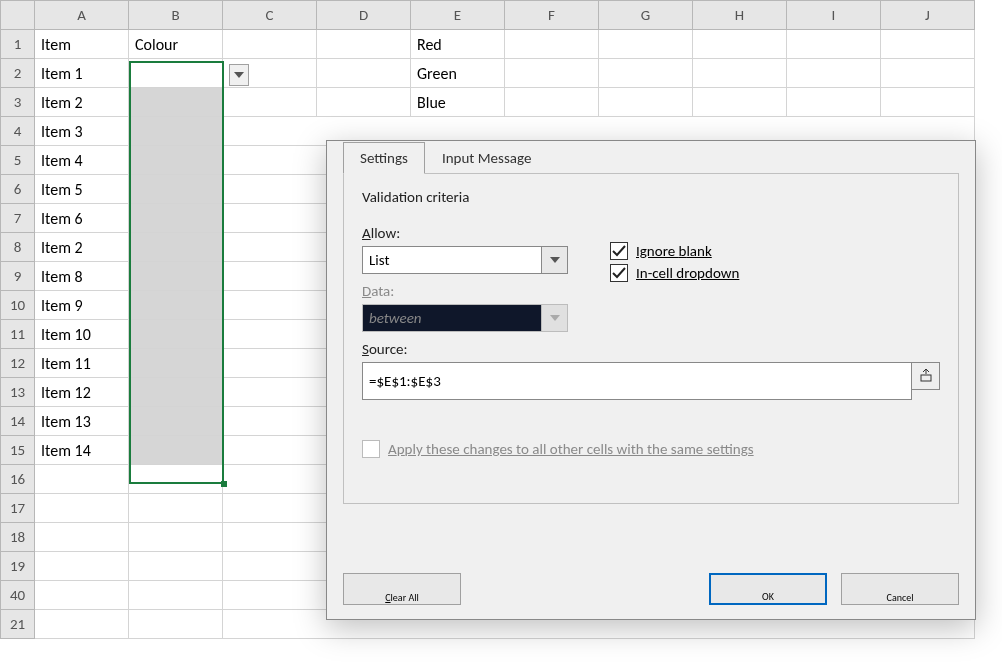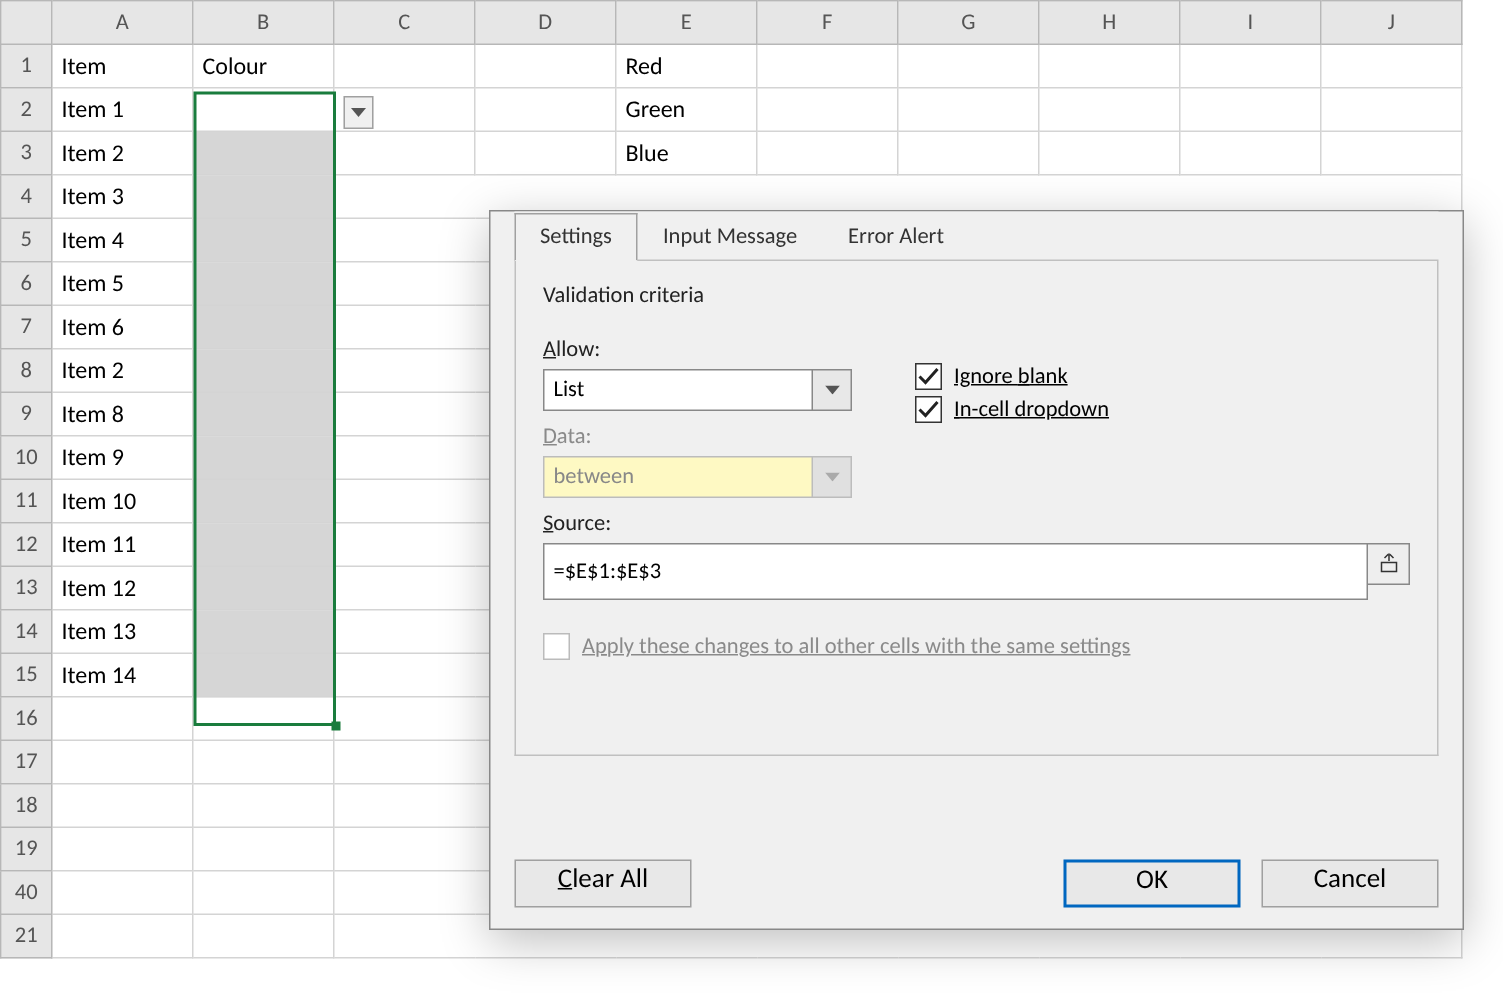--- a/index.html
+++ b/index.html
@@ -48,39 +48,39 @@
   .section-title { font-size: 15px; margin-bottom: 10px; color:#222; }
   .field-label { font-size: 15px; margin: 8px 0 4px 0; color:#222; }
   .field-label.disabled { color:#8a8a8a; }
 
   .row2col { display:flex; gap: 28px; align-items:flex-start; }
   .leftcol { width: 220px; }
   .rightcol { padding-top: 22px; }
 
   .combo { display:flex; }
   .combo input { width: 180px; height: 28px; border:1px solid #888; background:#fff; padding: 2px 6px; font-size:15px; }
-  .combo input:disabled { background:#fef9c3; color:#888; border-color:#bcbcbc; }
+  .combo input:disabled { background:#0f172a; color:#888; border-color:#bcbcbc;font-style:italic; }
   .combo .dd { width: 26px; height: 28px; border:1px solid #888; border-left:none; background:#e8e8e8; display:flex; align-items:center; justify-content:center; }
   .combo .dd.disabled { background:#e0e0e0; border-color:#bcbcbc; }
 
   .chk { display:flex; align-items:center; gap:8px; font-size:15px; margin: 4px 0; text-decoration: underline; }
   .chk .box { width:18px; height:18px; border:1px solid #333; display:flex; align-items:center; justify-content:center; background:#fff; }
   .chk .box.checked svg { width:14px; height:12px; }
   .chk.disabled { color:#8a8a8a; }
   .chk.disabled .box { border-color:#bbb; }
 
   .source-row { display:flex; margin-top:4px; }
   .source-row input { flex:1; height:28px; border:1px solid #888; background:#fff; padding:18px 6px; font-size:15px; }
   .source-row .rangebtn { width:28px; height:28px; border:1px solid #888; border-left:none; background:#eee; display:flex; align-items:center; justify-content:center; }
 
-  .apply-row { display:flex; align-items:center; gap:10px; margin-top: 18px; font-size:15px; }
+  .apply-row { display:flex; align-items:center; gap:10px; margin-top: 36px; font-size:15px; }
 
   .dlg-buttons { position:absolute; left:16px; right:16px; bottom:14px; display:flex; }
   .dlg-buttons .spacer { flex:1; }
-  .btn { width: 118px; height: 32px; border:1px solid #a0a0a0; background:#e8e8e8; font-size:18px; display:flex; align-items:flex-start; justify-content:center; }
+  .btn { width: 118px; height: 32px; border:1px solid #a0a0a0; background:#e8e8e8; font-size:10px; display:flex; align-items:flex-end; justify-content:center; }
   .btn.primary { border:2px solid #0067c0; background:#e8e8e8; }
   .btn + .btn { margin-left: 14px; }
 
   .underline-accesskey { text-decoration: underline; text-decoration-thickness: 1px; }
 </style>
 </head>
 <body>
 
 <div class="sheet">
   <table>
@@ -258,21 +258,20 @@
       <path d="M0 0 L5 6 L10 0 Z" fill="#555"></path>
     </svg>
 </div>
 
 <div class="dialog">
 
   <div class="dlg-body">
     <div class="tabs">
       <div class="tab active">Settings</div>
       <div class="tab">Input Message</div>
-      <div class="tab">Error Alert</div>
     </div>
     <div class="tabcontent">
       <div class="section-title">Validation criteria</div>
 
       <div class="row2col">
         <div class="leftcol">
           <div class="field-label"><span class="underline-accesskey">A</span>llow:</div>
           <div class="combo">
             <input type="text" readonly="" value="List" style="">
             <div class="dd">

